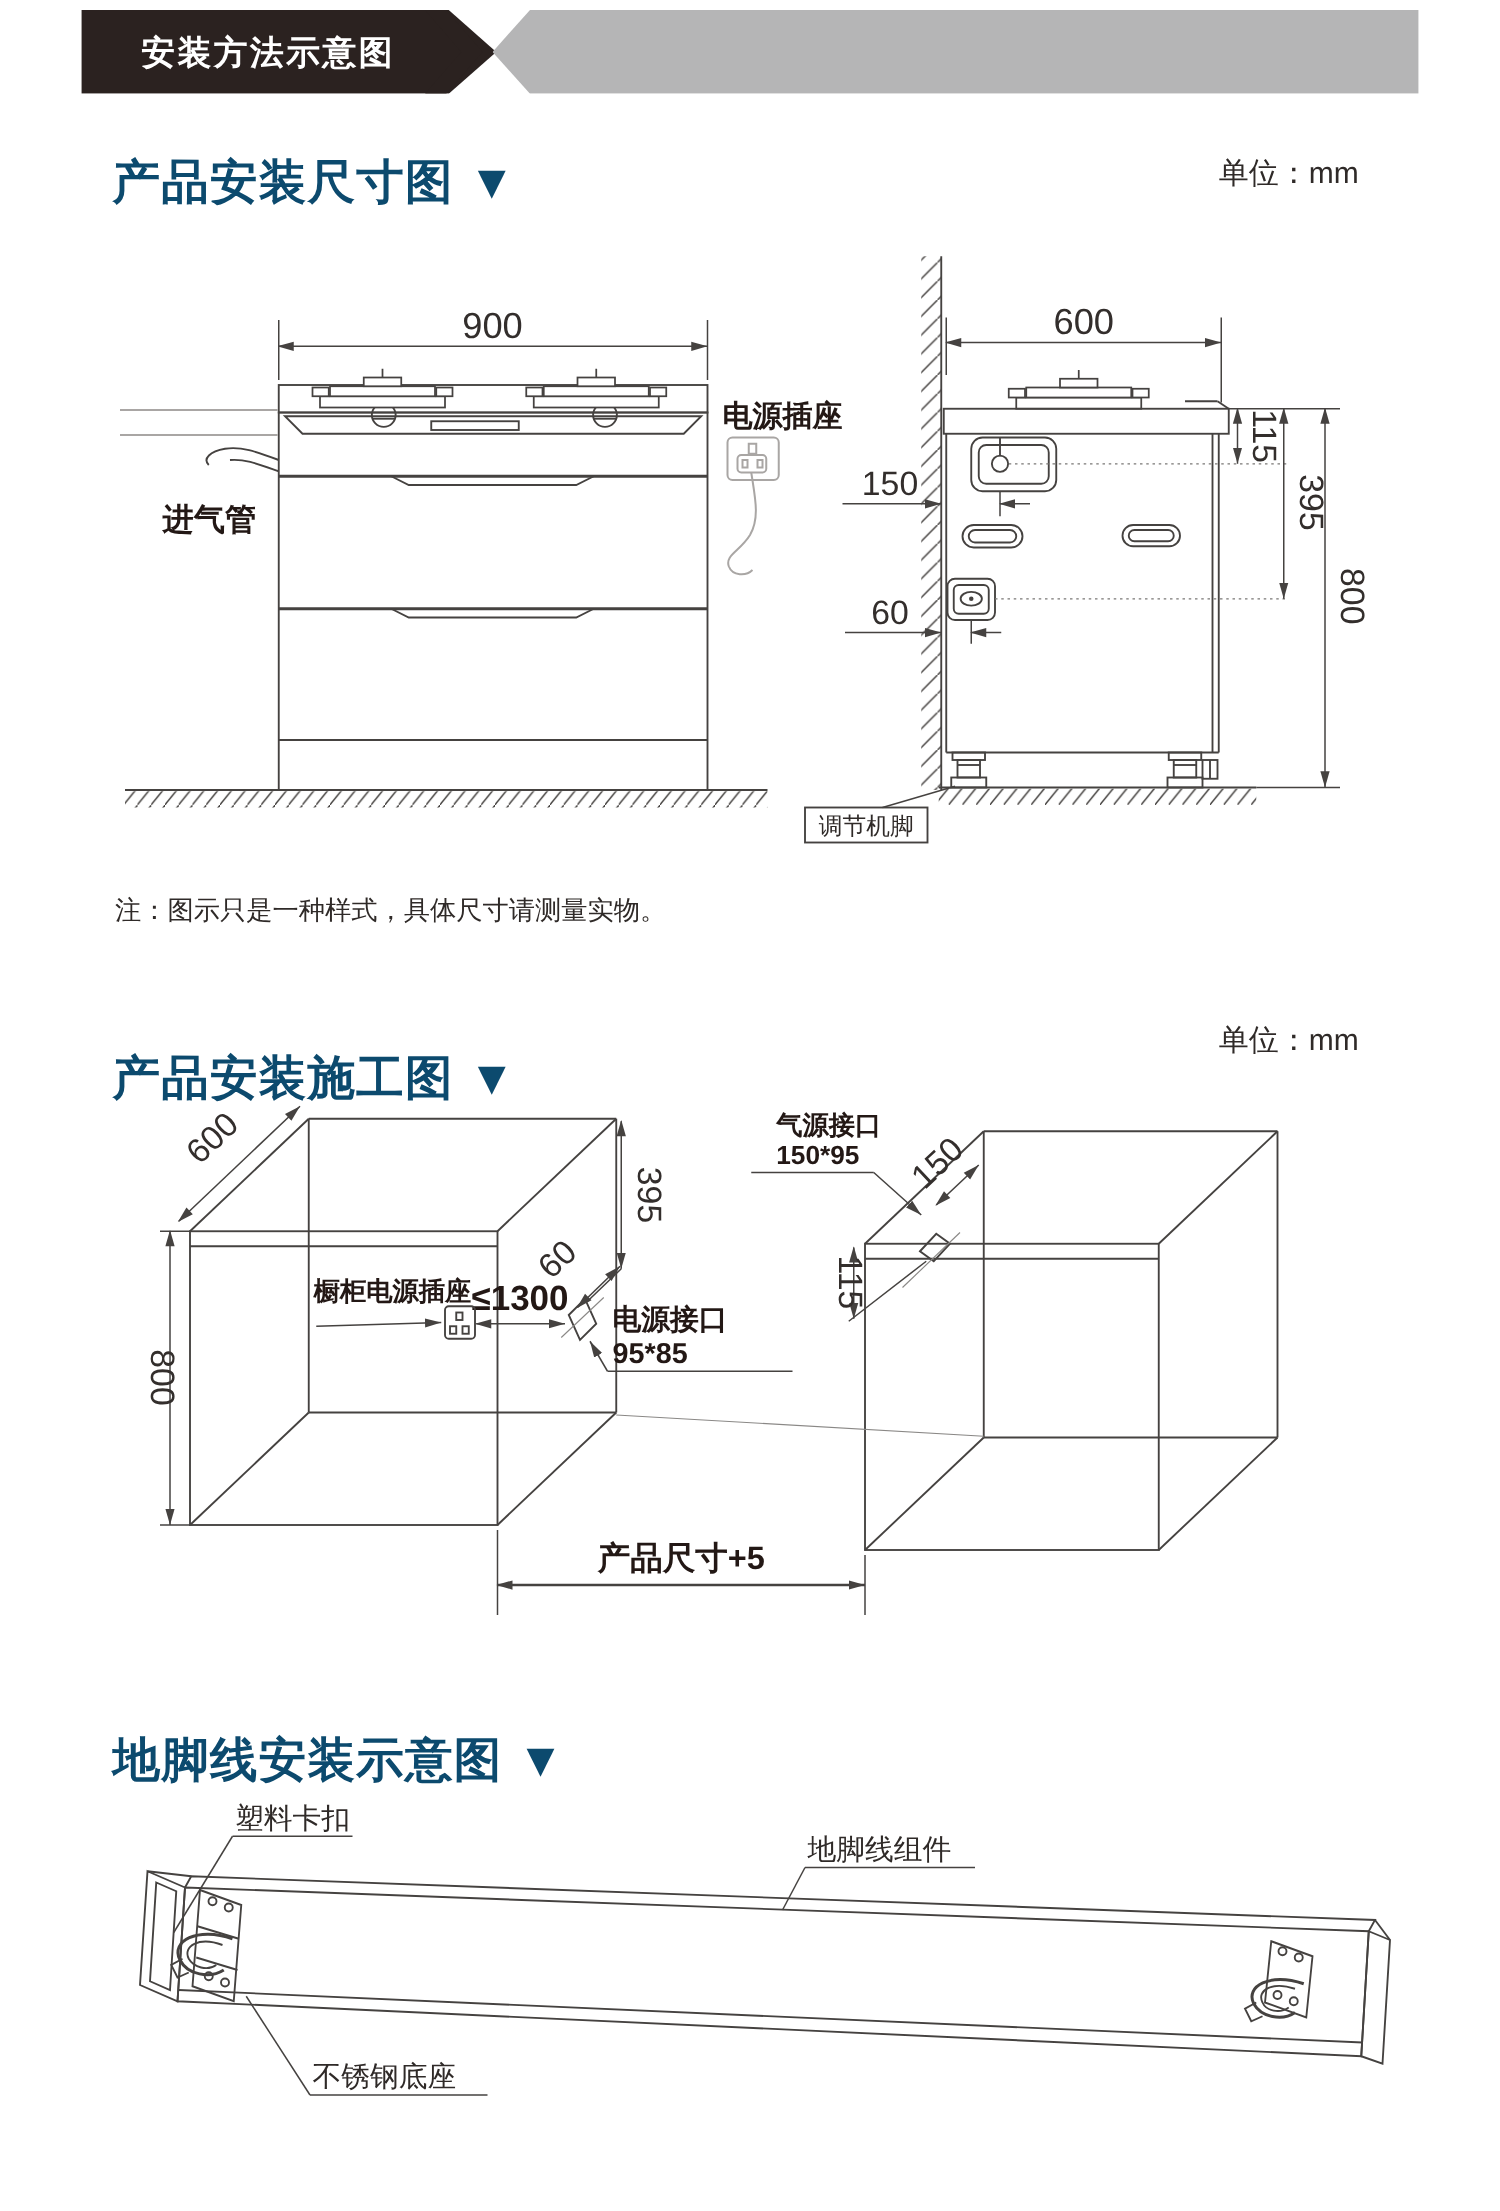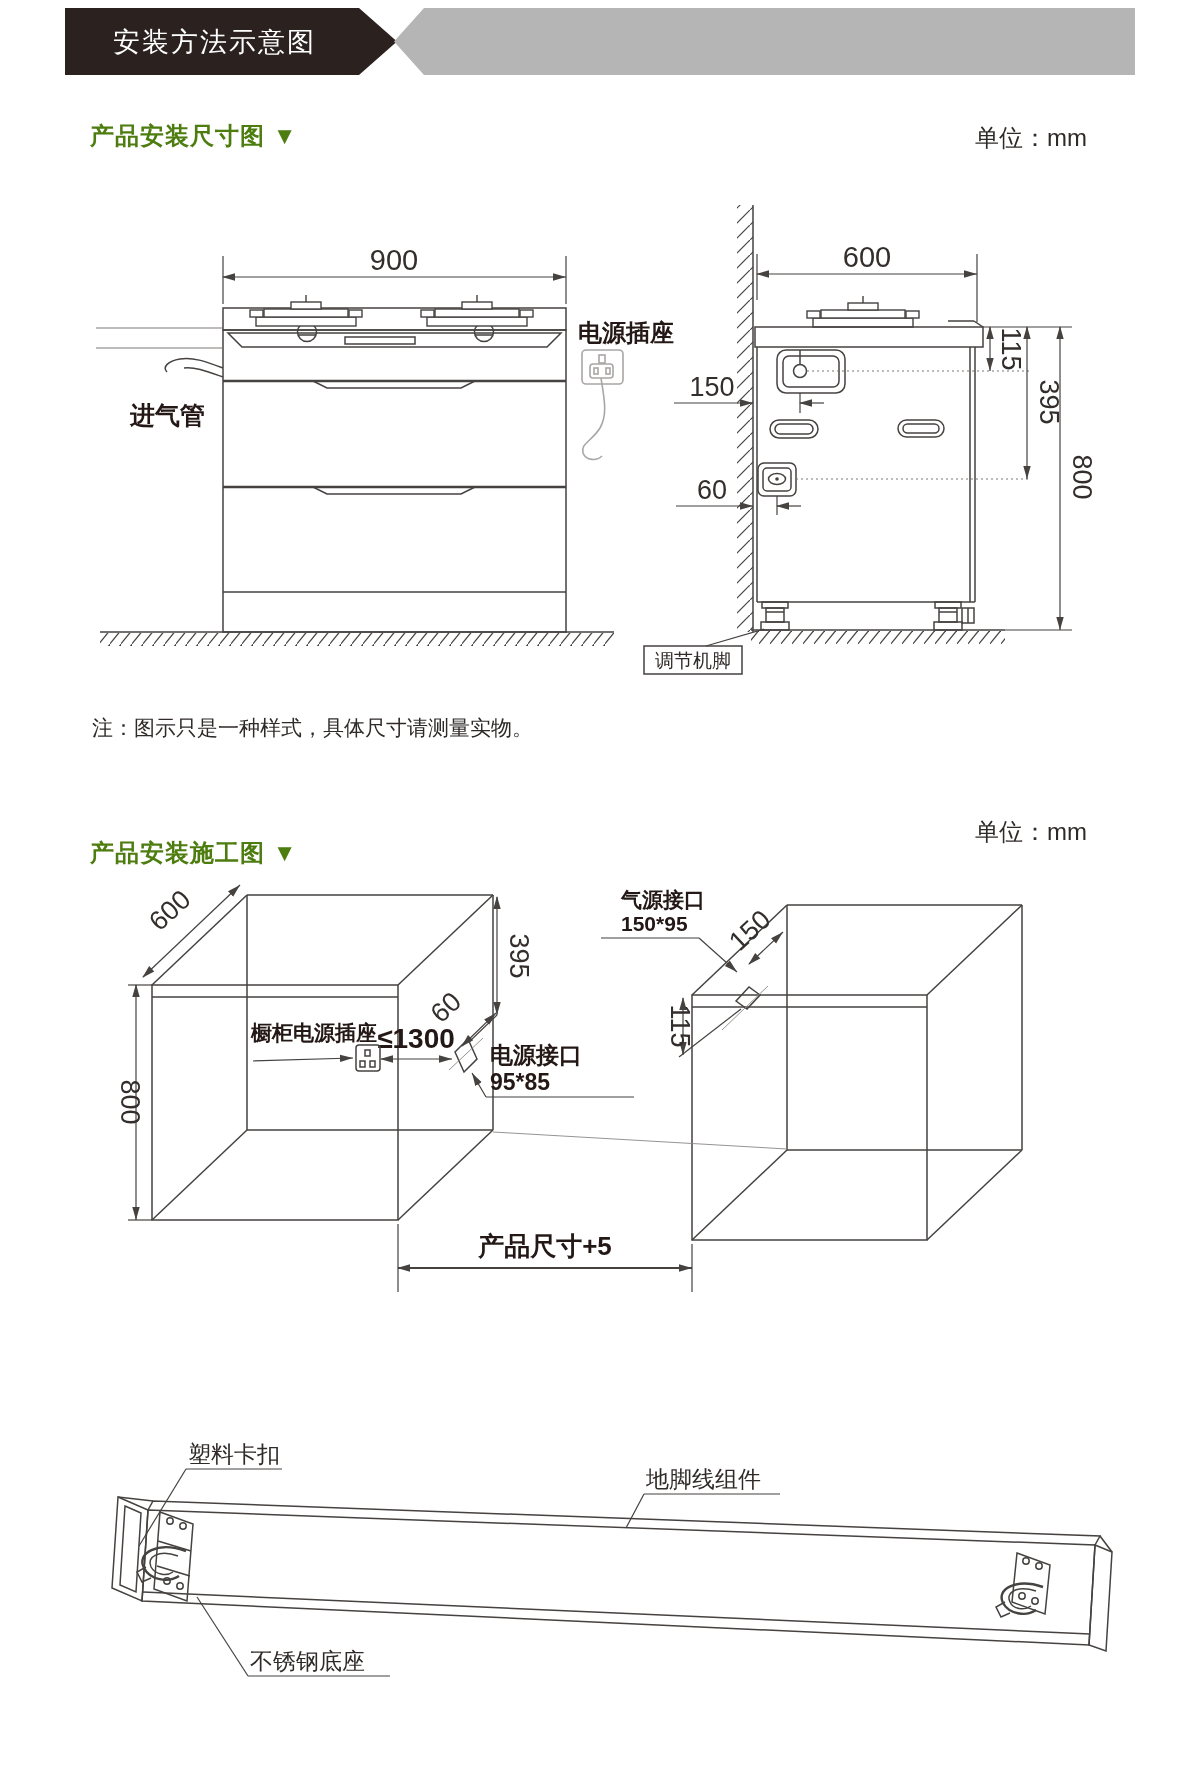--- a/index.html
+++ b/index.html
@@ -1,26 +1,26 @@
 <!DOCTYPE html>
 <html><head>
 <meta charset="utf-8">
 <style>
   html,body{margin:0;padding:0;background:#fff;}
   .page{position:relative;width:1200px;height:1769px;background:#ffffff;overflow:hidden;
         font-family:"Liberation Sans","DejaVu Sans",sans-serif;}
   .banner{position:absolute;left:65px;top:8px;width:332px;height:67px;background:#2b2220;
           clip-path:polygon(0 0,294px 0,332px 50%,294px 100%,0 100%);
           display:flex;align-items:center;padding-left:48px;box-sizing:border-box;}
-  .banner span{color:#ffffff;font-size:27px;font-weight:normal;letter-spacing:2px;}
+  .banner span{color:#ffffff;font-size:27px;font-weight:bold;letter-spacing:2px;}
   .chev{position:absolute;left:340px;top:8px;width:50px;height:67px;background:#2b2220;
         clip-path:polygon(0 0,17px 0,46px 50%,17px 100%,0 100%,29px 50%);}
   .gbar{position:absolute;left:394px;top:8px;width:741px;height:67px;background:#b5b5b6;
         clip-path:polygon(30px 0,100% 0,100% 100%,30px 100%,0 50%);}
-  .stitle{position:absolute;left:90px;font-size:24px;font-weight:bold;color:#4d7c0f;letter-spacing:1px;}
+  .stitle{position:absolute;left:90px;font-size:38px;font-weight:bold;color:#0c4a6e;letter-spacing:1px;}
   .unit{position:absolute;right:113px;font-size:24px;color:#2f2a28;}
   .note{position:absolute;left:92px;top:714px;font-size:21px;color:#2f2a28;}
   .art{position:absolute;left:0;top:0;}
   .ln{stroke:#454240;stroke-width:1.5;fill:none;}
   .ln2{stroke:#454240;stroke-width:2.4;fill:none;}
   .lt{stroke:#a9a6a4;stroke-width:1.6;fill:none;}
   .dim{stroke:#454240;stroke-width:1.2;fill:none;}
   .dim2{stroke:#454240;stroke-width:2;fill:none;}
   .thin{stroke:#8a8886;stroke-width:0.9;fill:none;}
   .dot{stroke:#7a7876;stroke-width:1;fill:none;stroke-dasharray:2 3;}
@@ -38,20 +38,21 @@
     <span>安装方法示意图</span>
   </div>
   <div class="chev"></div>
   <div class="gbar"></div>
 
   <div class="stitle" style="top:120px;">产品安装尺寸图 ▼</div>
   <div class="unit" style="top:122px;">单位：mm</div>
   <div class="note">注：图示只是一种样式，具体尺寸请测量实物。</div>
   <div class="stitle" style="top:837px;">产品安装施工图 ▼</div>
   <div class="unit" style="top:816px;">单位：mm</div>
+  <div class="stitle" style="top:1383px;">地脚线安装示意图 ▼</div>
 
   <svg class="art" width="1200" height="1769" viewBox="0 0 1200 1769">
     <defs>
       <marker id="mE" markerUnits="userSpaceOnUse" markerWidth="14" markerHeight="9" refX="13" refY="4.5" orient="auto">
         <path d="M0,0.8 L13,4.5 L0,8.2 Z" fill="#454240"></path>
       </marker>
       <marker id="mS" markerUnits="userSpaceOnUse" markerWidth="14" markerHeight="9" refX="1" refY="4.5" orient="auto">
         <path d="M13,0.8 L0,4.5 L13,8.2 Z" fill="#454240"></path>
       </marker>
       <pattern id="hg" width="11" height="14" patternUnits="userSpaceOnUse">

